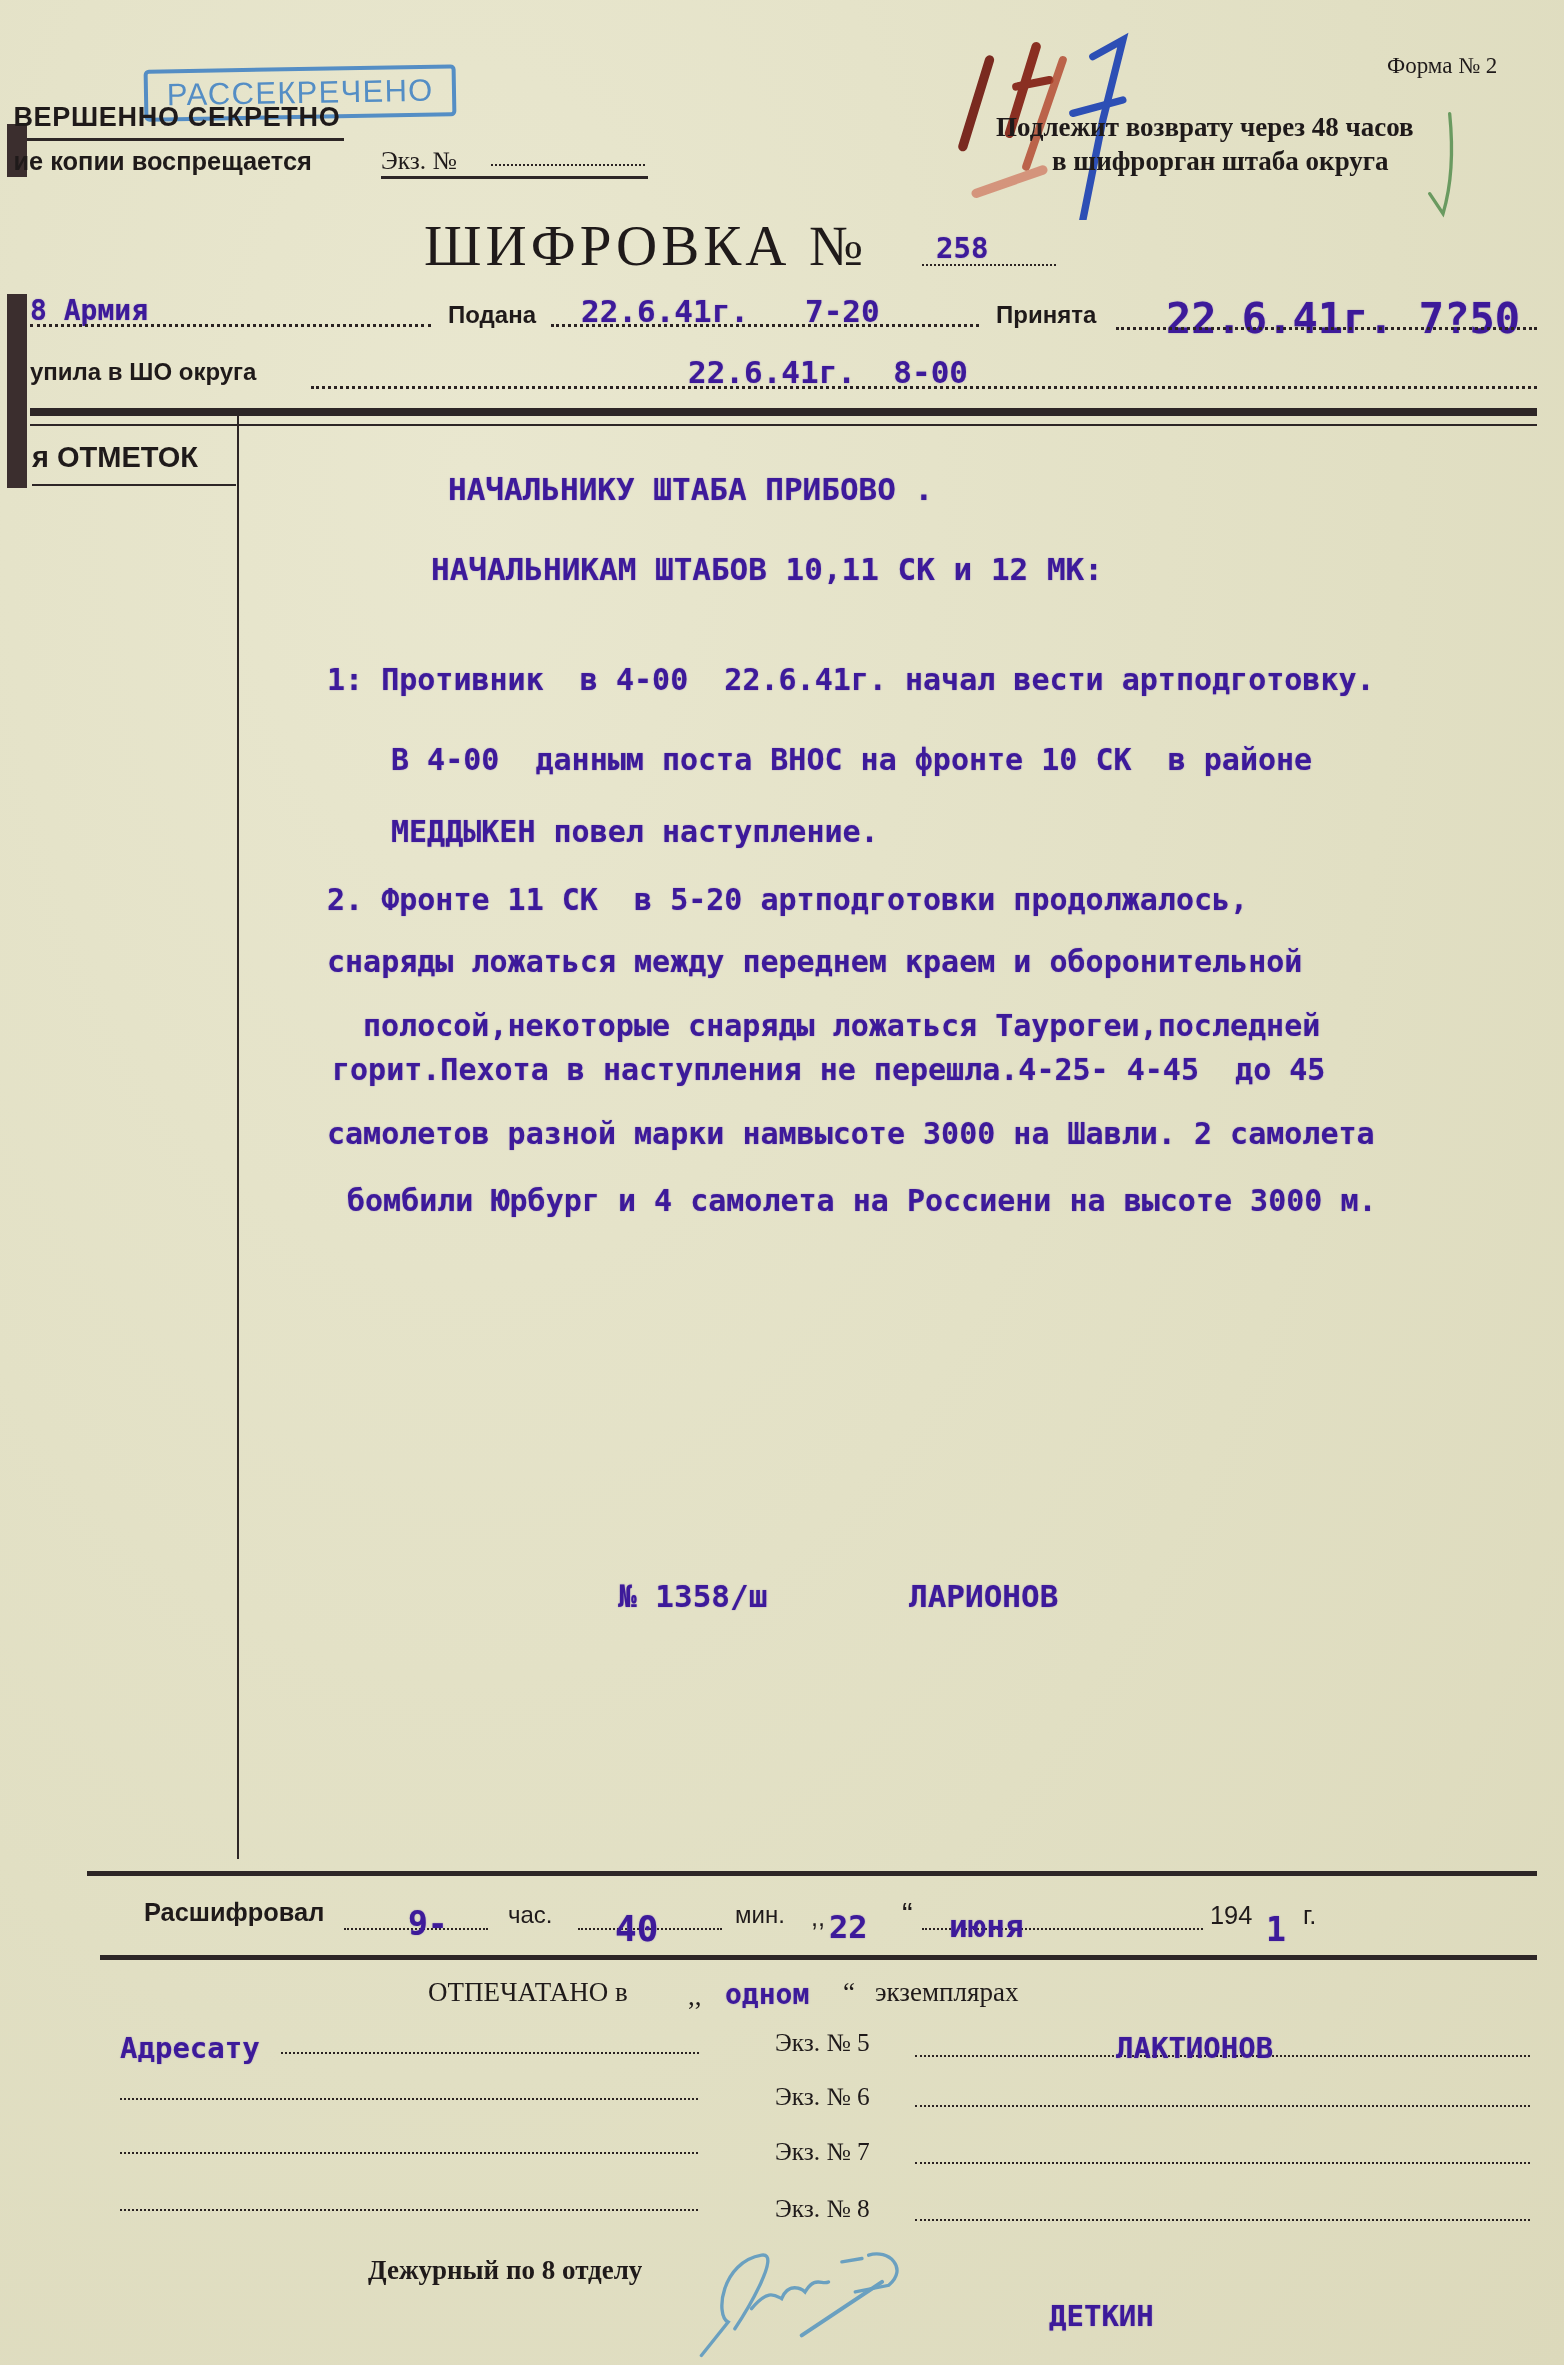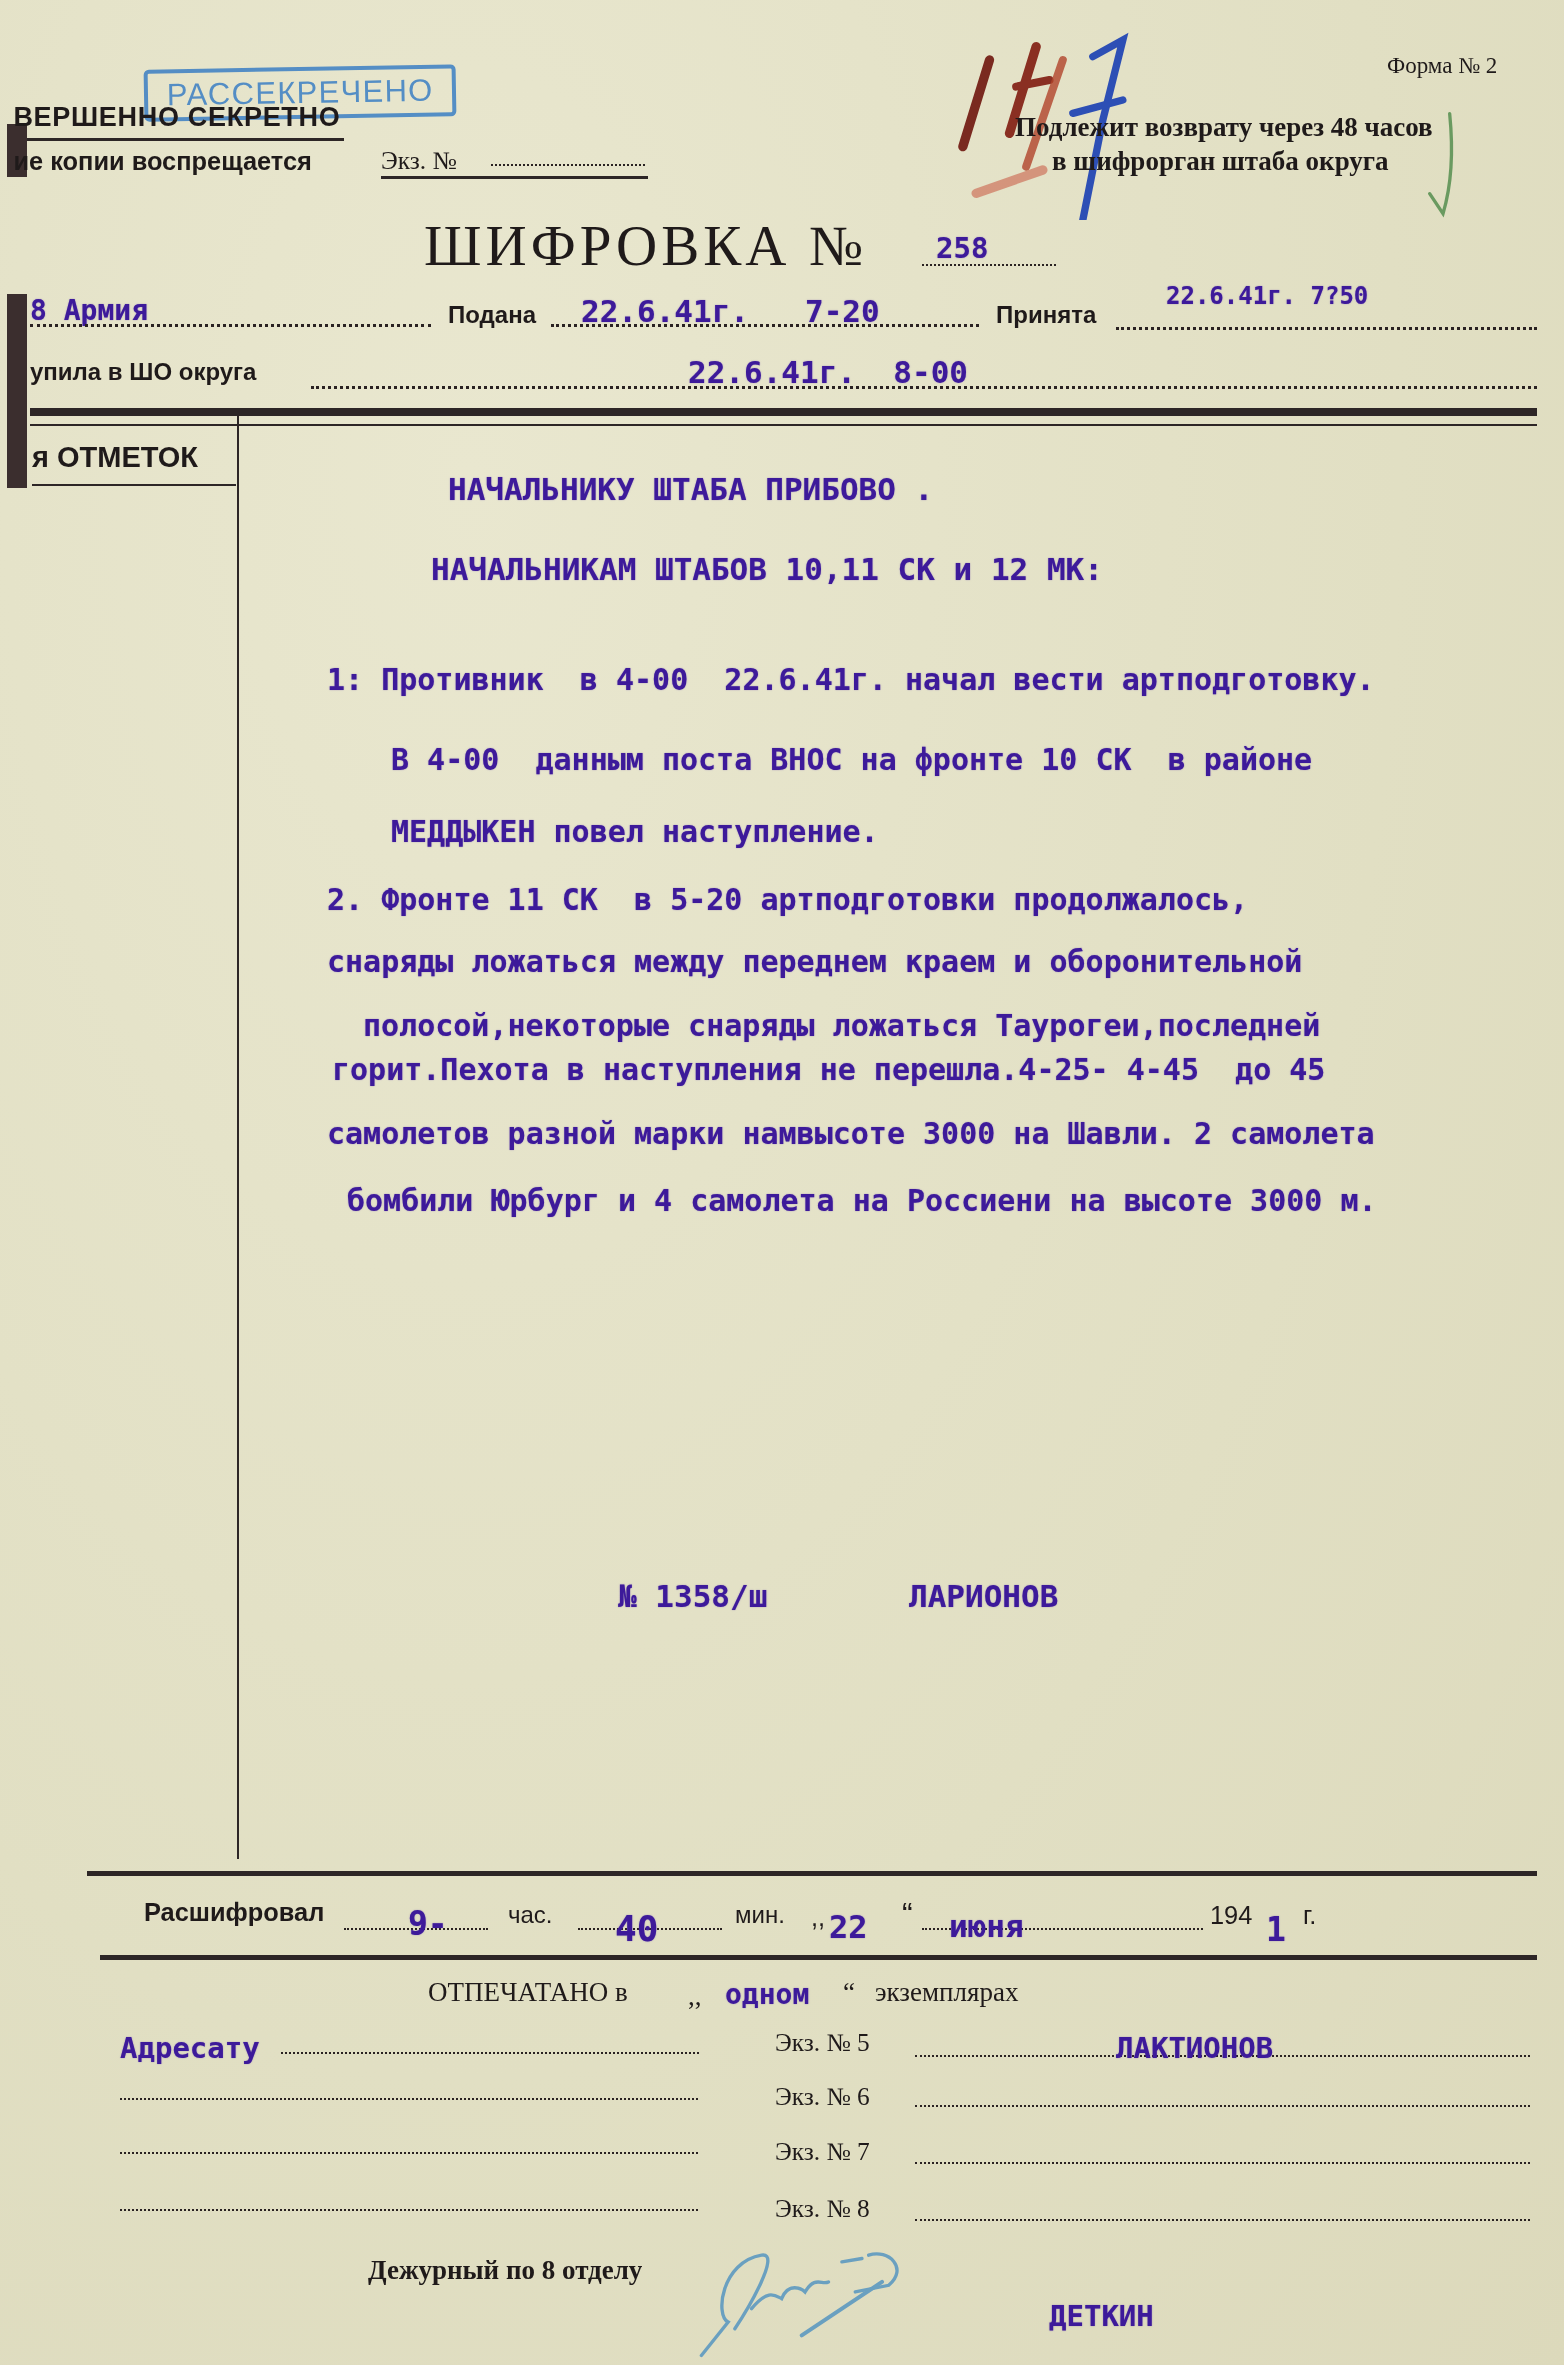--- a/index.html
+++ b/index.html
@@ -49,36 +49,36 @@
   <path d="M170 60 L115 220" stroke="#b0442a" stroke-width="12" fill="none" stroke-linecap="round" opacity=".8"></path>
   <path d="M40 260 L140 225" stroke="#c9604a" stroke-width="14" fill="none" stroke-linecap="round" opacity=".6"></path>
   <path d="M215 55 L260 30 L230 150 L200 300" stroke="#2d4fb5" stroke-width="11" fill="none" stroke-linecap="round"></path>
   <path d="M185 140 L260 120" stroke="#2d4fb5" stroke-width="11" fill="none" stroke-linecap="round"></path>
 </svg>
 <svg class="abs" style="left:1423px;top:107px;" width="40" height="120" viewBox="0 0 60 180">
   <path d="M40 10 C 45 60, 45 110, 30 160 L 10 130" stroke="#6a9a60" stroke-width="5" fill="none" stroke-linecap="round"></path>
 </svg>
 
 <div class="abs serif" style="left:1387px;top:53px;font-size:23px;">Форма № 2</div>
-<div class="abs serif" style="left:996px;top:112px;font-size:27px;font-weight:bold;margin-left:19px;">Подлежит возврату через 48 часов</div>
+<div class="abs serif" style="left:996px;top:112px;font-size:27px;font-weight:bold;">Подлежит возврату через 48 часов</div>
 <div class="abs serif" style="left:1052px;top:146px;font-size:27px;font-weight:bold;">в шифрорган штаба округа</div>
 
 <div class="abs serif" style="left:424px;top:213px;font-size:57px;letter-spacing:4px;">
   <span>ШИФРОВКА №</span>
 </div>
 <div class="abs type" style="left:936px;top:231px;font-size:29px;">258</div>
 <div class="dots" style="left:922px;top:264px;width:134px;border-bottom-width:2px;"></div>
 
 <div class="abs type" style="left:30px;top:294px;font-size:28px;">8 Армия</div>
 <div class="dots" style="left:30px;top:324px;width:401px;"></div>
 <div class="abs sans" style="left:448px;top:301px;font-size:24px;font-weight:bold;">Подана</div>
 <div class="abs type" style="left:581px;top:293px;font-size:31px;white-space:pre;">22.6.41г.   7-20</div>
 <div class="dots" style="left:551px;top:324px;width:428px;"></div>
 <div class="abs sans" style="left:996px;top:301px;font-size:24px;font-weight:bold;">Принята</div>
-<div class="abs type" style="left:1166px;top:282px;font-size:24px;">22.6.41г. 7?50</div>
+<div class="abs type" style="left:1166px;top:294px;font-size:42px;">22.6.41г. 7?50</div>
 <div class="dots" style="left:1116px;top:327px;width:421px;"></div>
 
 <div class="abs sans" style="left:30px;top:358px;font-size:24px;font-weight:bold;">упила в ШО округа</div>
 <div class="abs type" style="left:688px;top:354px;font-size:31px;white-space:pre;">22.6.41г.  8-00</div>
 <div class="dots" style="left:311px;top:386px;width:1226px;"></div>
 
 <div class="rule" style="left:30px;top:408px;width:1507px;height:8px;"></div>
 <div class="rule" style="left:30px;top:424px;width:1507px;height:2px;"></div>
 
 <div class="rule" style="left:237px;top:416px;width:2px;height:1443px;"></div>

